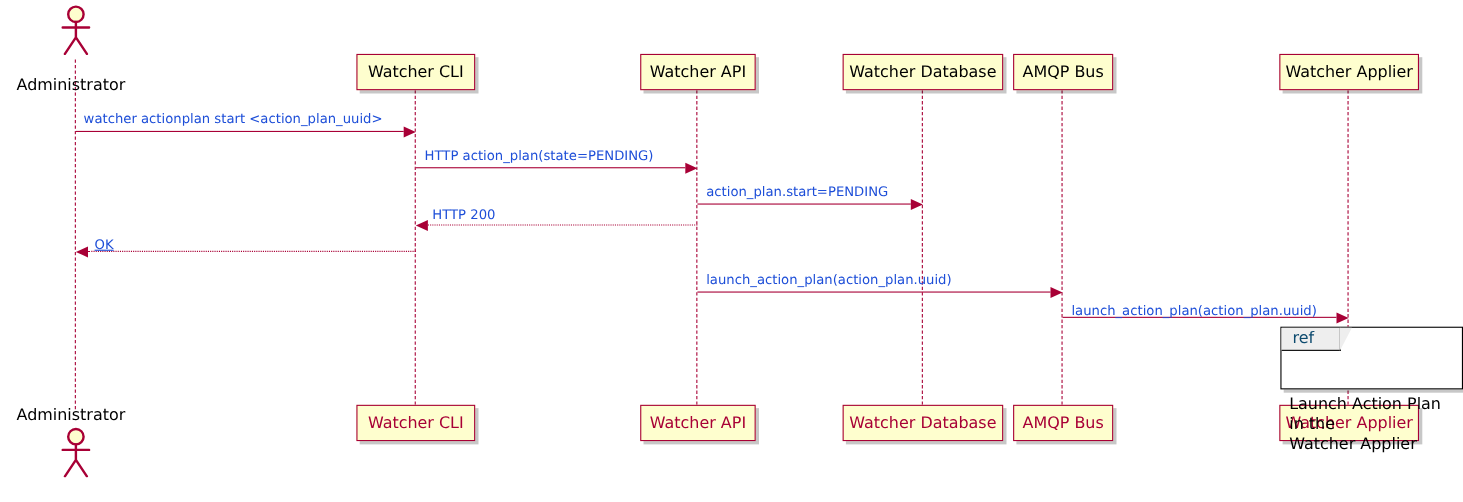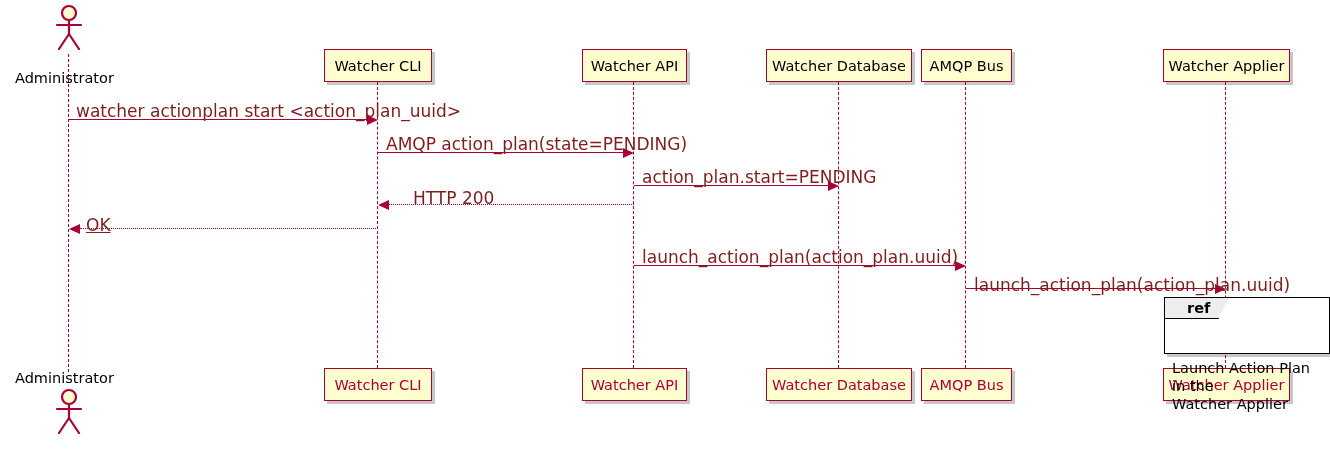--- a/index.html
+++ b/index.html
@@ -33,21 +33,21 @@
   .lifeline{
     position:absolute;width:0;border-left:1.5px dashed #A80036;
   }
 
   
   .msg-line{
     position:absolute;height:0;border-top:1.6px solid #A80036;
   }
   .msg-line.dotted{border-top:1.6px dotted #A80036;}
   .msg-label{
-    position:absolute;font-size:17px;color:#7f1d1d;white-space:nowrap;
+    position:absolute;font-size:12px;color:#1d4ed8;white-space:nowrap;
   }
   .arrow{position:absolute;width:0;height:0;}
   .arrow.right{
     border-top:5px solid transparent;border-bottom:5px solid transparent;
     border-left:11px solid #A80036;
   }
   .arrow.left{
     border-top:5px solid transparent;border-bottom:5px solid transparent;
     border-right:11px solid #A80036;
   }
@@ -55,21 +55,21 @@
   
   .ref-box{
     position:absolute;box-sizing:border-box;
     background:#fff;border:1.5px solid #000;
     box-shadow:3px 3px 0 rgba(0,0,0,.22);
   }
   .ref-tab{
     position:absolute;left:0;top:0;box-sizing:border-box;
     background:#EEEEEE;border-right:1.5px solid #000;border-bottom:1.5px solid #000;
     display:flex;align-items:center;
-    padding-left:22px;font-weight:bold;font-size:14.5px;color:#000000;
+    padding-left:10px;font-weight:normal;font-size:14.5px;color:#0c4a6e;
   }
   .ref-tab-clip{
     position:absolute;top:0;width:0;height:0;
     border-left:11px solid #EEEEEE;
     border-bottom:22px solid transparent;
   }
   .ref-body{
     position:absolute;left:7px;font-size:14.5px;color:#000;line-height:18px;margin-top:38px;
   }
 </style>
@@ -133,31 +133,31 @@
     </div>
   <div class="layer" id="layer-messages">
       <div>
         <div class="msg-line" style="left: 57px; top: 119px; width: 298px;"></div>
         <div class="arrow right" style="top: 114.8px; left: 355px;"></div>
         <div class="msg-label" style="left: 64px; top: 101px;">watcher actionplan start &lt;action_plan_uuid&gt;</div>
       </div>
       <div>
         <div class="msg-line" style="left: 366px; top: 152px; width: 245px;"></div>
         <div class="arrow right" style="top: 147.8px; left: 611px;"></div>
-        <div class="msg-label" style="left: 374px; top: 134px;">AMQP action_plan(state=PENDING)</div>
+        <div class="msg-label" style="left: 374px; top: 134px;">HTTP action_plan(state=PENDING)</div>
       </div>
       <div>
         <div class="msg-line" style="left: 622px; top: 185px; width: 194px;"></div>
         <div class="arrow right" style="top: 180.8px; left: 816px;"></div>
         <div class="msg-label" style="left: 630px; top: 167px;">action_plan.start=PENDING</div>
       </div>
       <div>
         <div class="msg-line dotted" style="left: 377px; top: 204px; width: 245px;"></div>
         <div class="arrow left" style="top: 199.8px; left: 366px;"></div>
-        <div class="msg-label" style="left: 381px; top: 188px; margin-left: 20px;">HTTP 200</div>
+        <div class="msg-label" style="left: 381px; top: 188px;">HTTP 200</div>
       </div>
       <div>
         <div class="msg-line dotted" style="left: 68px; top: 228px; width: 298px;"></div>
         <div class="arrow left" style="top: 223.8px; left: 57px;"></div>
         <div class="msg-label" style="left: 74px; top: 215px; text-decoration: underline;">OK</div>
       </div>
       <div>
         <div class="msg-line" style="left: 622px; top: 265px; width: 321px;"></div>
         <div class="arrow right" style="top: 260.8px; left: 943px;"></div>
         <div class="msg-label" style="left: 630px; top: 247px;">launch_action_plan(action_plan.uuid)</div>

